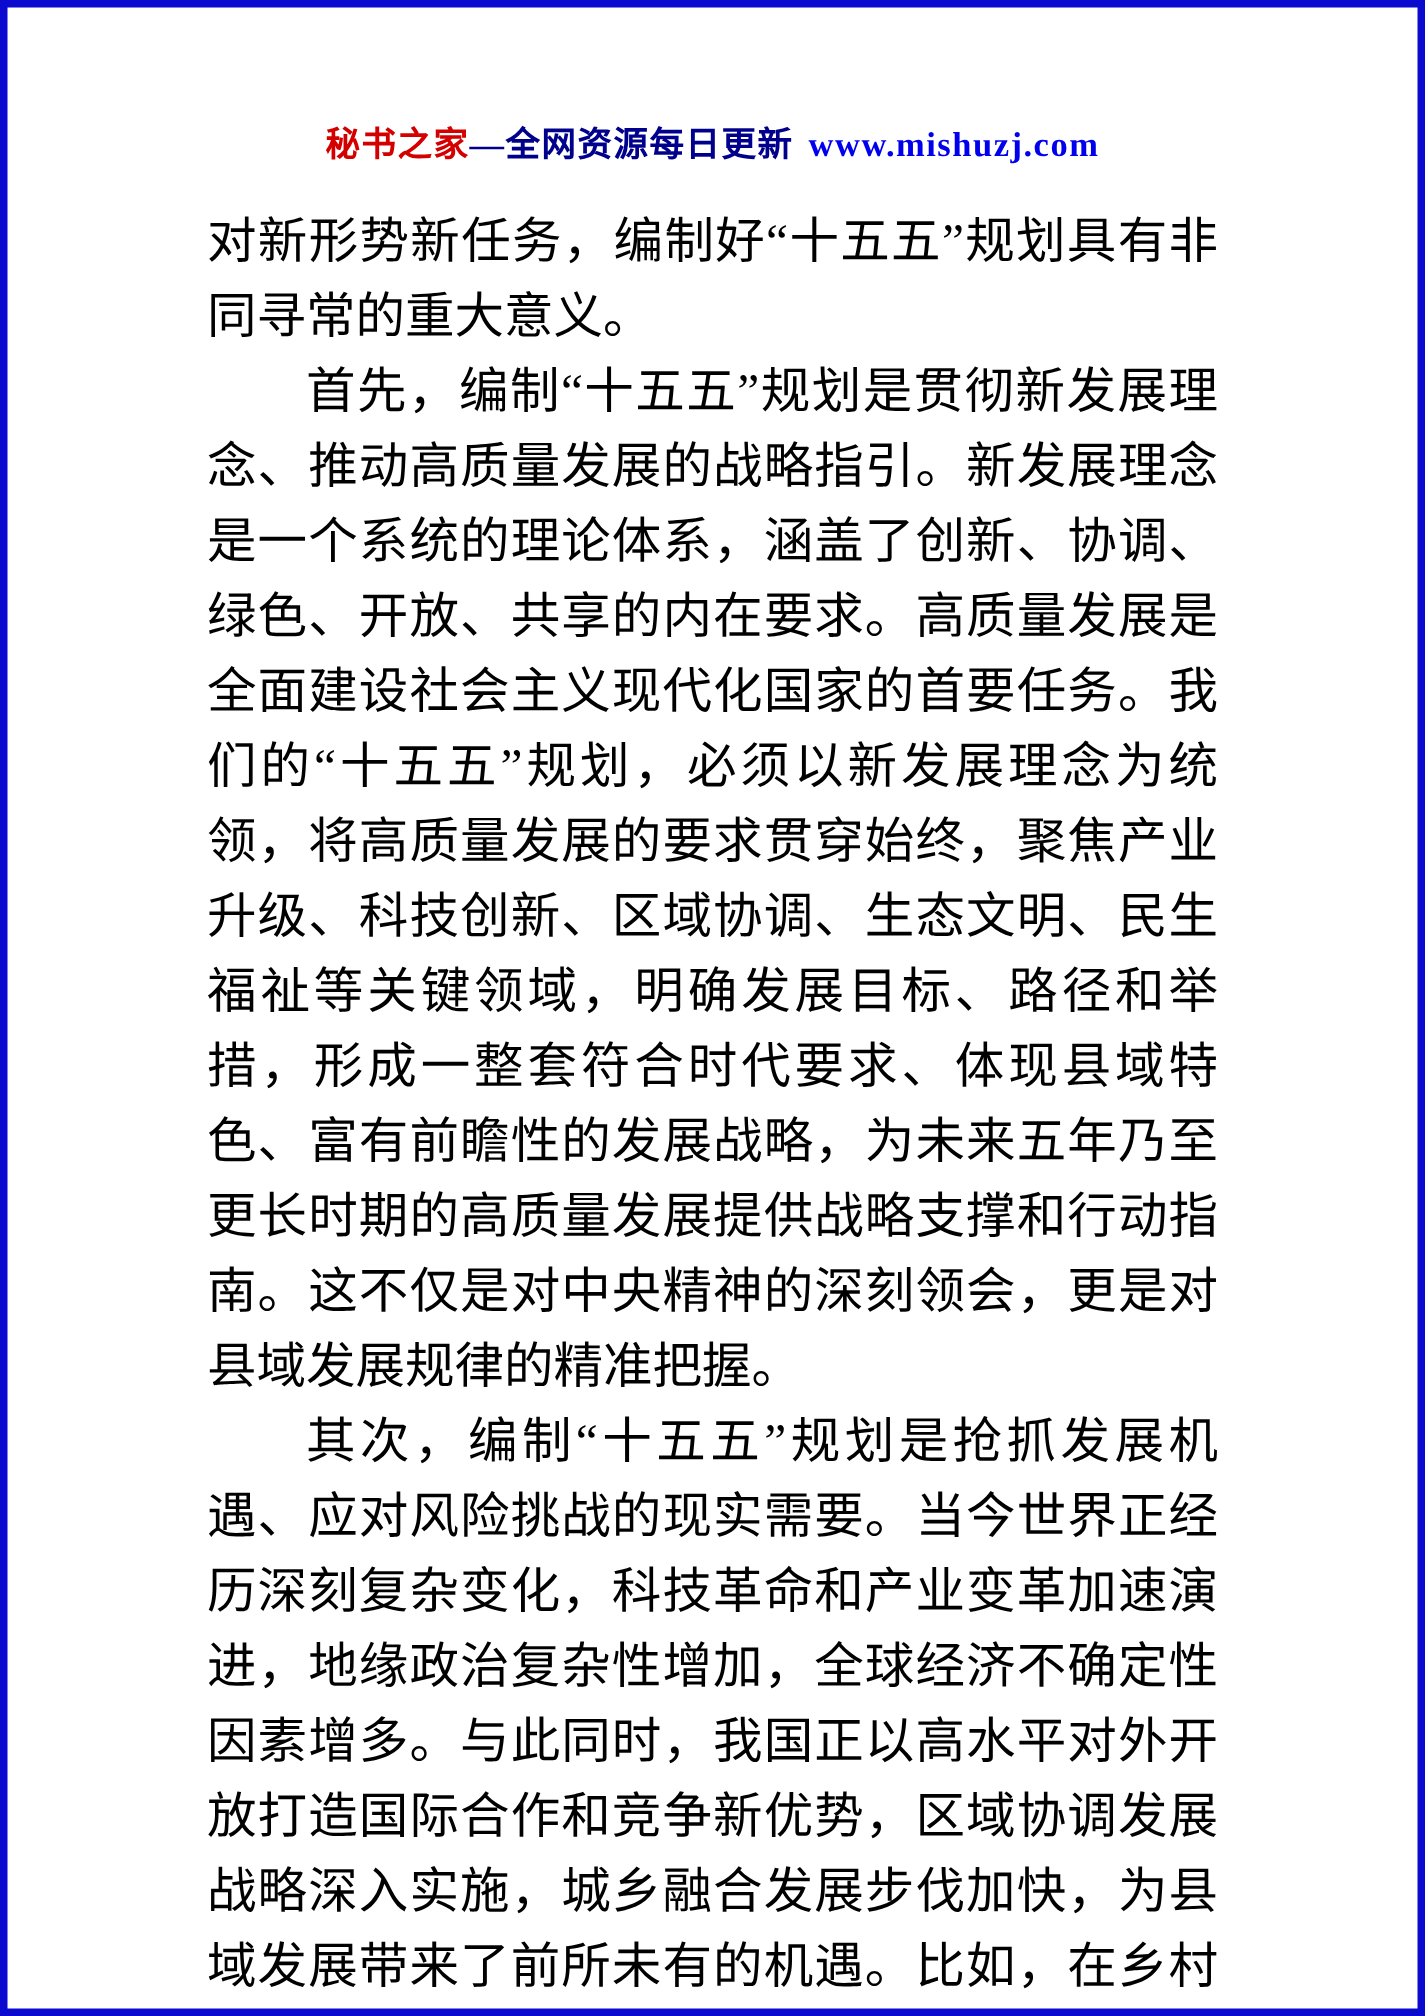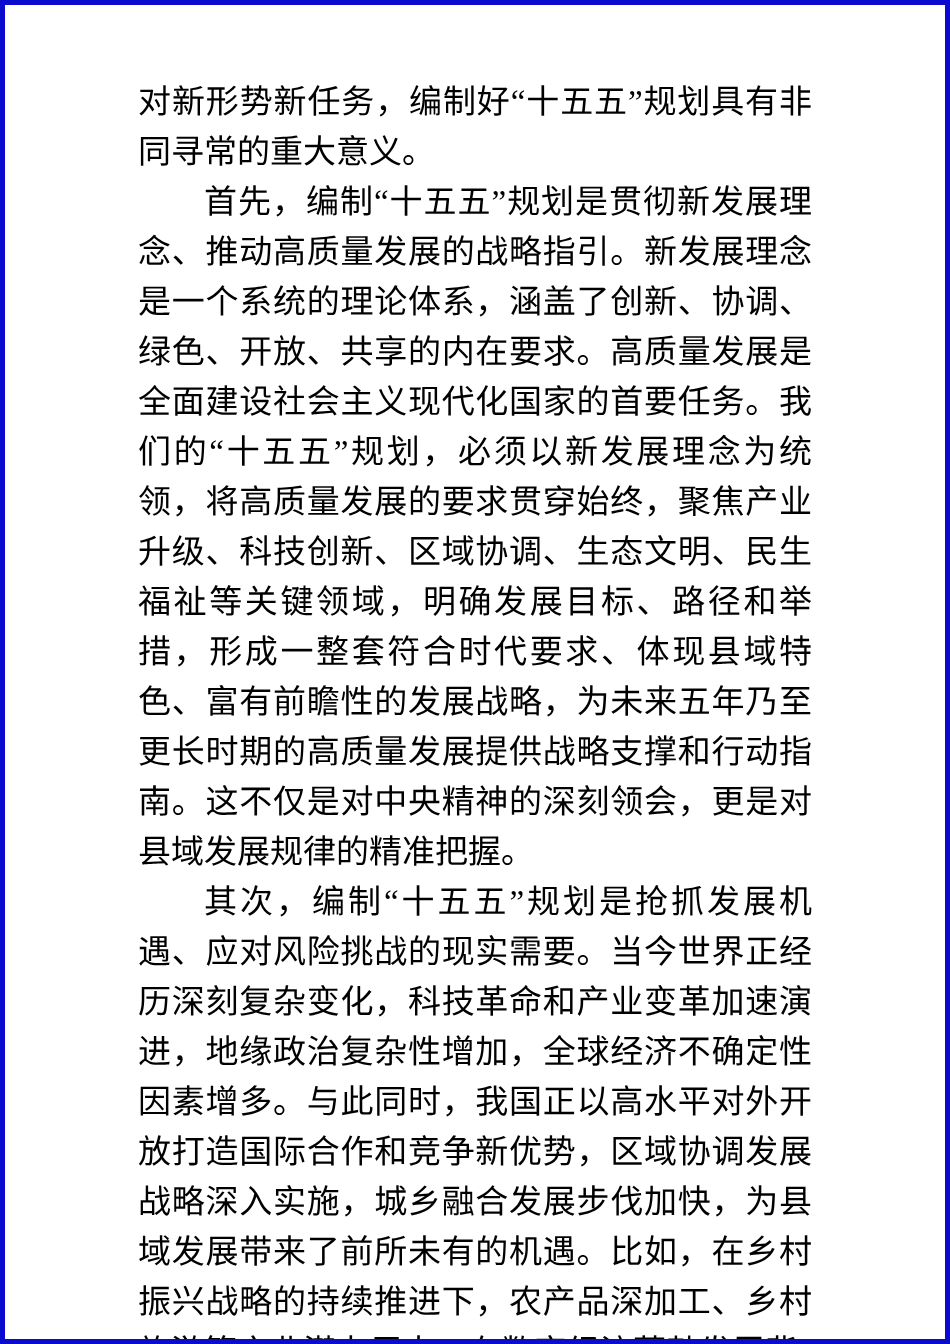--- a/index.html
+++ b/index.html
@@ -56,20 +56,23 @@
   .doc-body p.no-indent {
     text-indent: 0;
   }
 </style>
 </head>
 <body>
 
 <div class="page">
   <div class="page-inner">
 
+    <div class="doc-header">
+      <span class="brand">秘书之家</span><span class="tagline">—全网资源每日更新</span><span class="site-url">www.mishuzj.com</span>
+    </div>
 
     <div class="doc-body">
       <p class="no-indent">对新形势新任务，编制好“十五五”规划具有非同寻常的重大意义。</p>
       <p>首先，编制“十五五”规划是贯彻新发展理念、推动高质量发展的战略指引。新发展理念是一个系统的理论体系，涵盖了创新、协调、绿色、开放、共享的内在要求。高质量发展是全面建设社会主义现代化国家的首要任务。我们的“十五五”规划，必须以新发展理念为统领，将高质量发展的要求贯穿始终，聚焦产业升级、科技创新、区域协调、生态文明、民生福祉等关键领域，明确发展目标、路径和举措，形成一整套符合时代要求、体现县域特色、富有前瞻性的发展战略，为未来五年乃至更长时期的高质量发展提供战略支撑和行动指南。这不仅是对中央精神的深刻领会，更是对县域发展规律的精准把握。</p>
       <p>其次，编制“十五五”规划是抢抓发展机遇、应对风险挑战的现实需要。当今世界正经历深刻复杂变化，科技革命和产业变革加速演进，地缘政治复杂性增加，全球经济不确定性因素增多。与此同时，我国正以高水平对外开放打造国际合作和竞争新优势，区域协调发展战略深入实施，城乡融合发展步伐加快，为县域发展带来了前所未有的机遇。比如，在乡村振兴战略的持续推进下，农产品深加工、乡村旅游等产业潜力巨大；在数字经济蓬勃发展背</p>
     </div>
 
   </div>
 </div>
 

